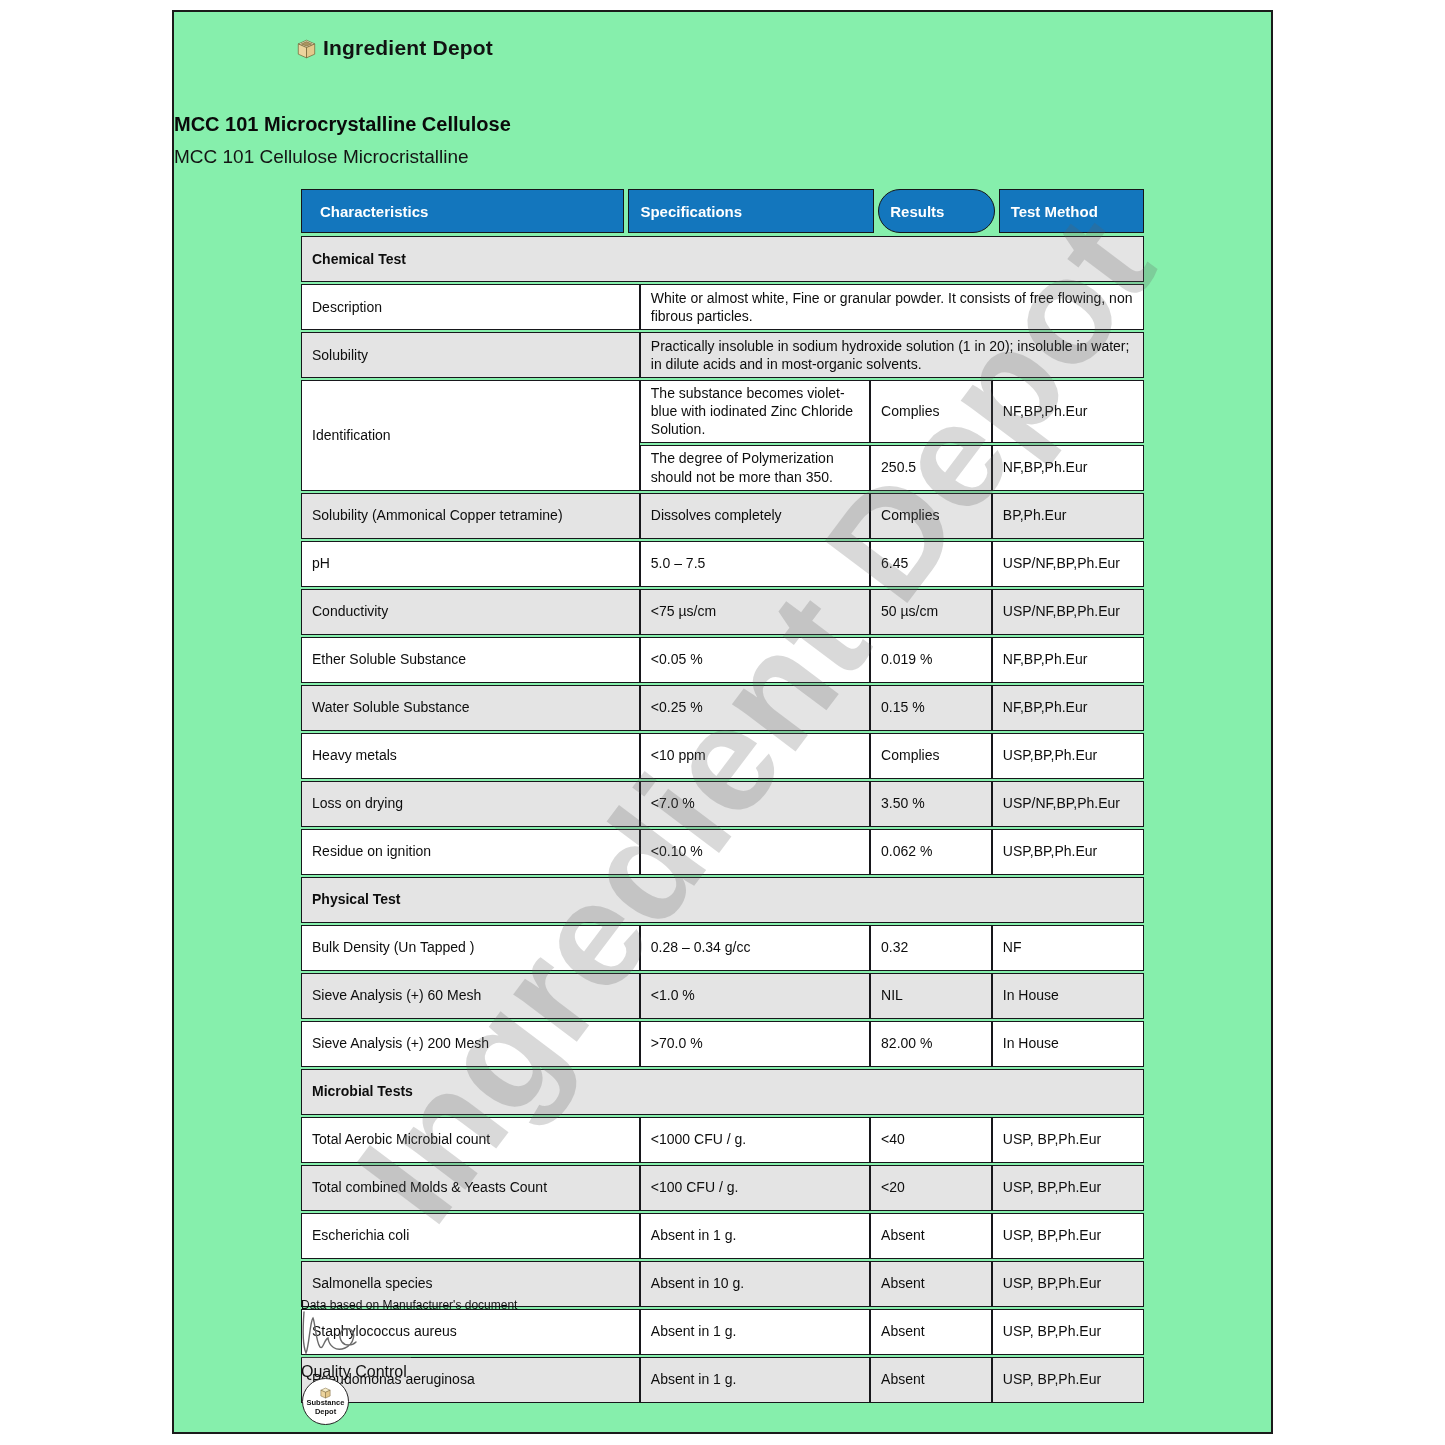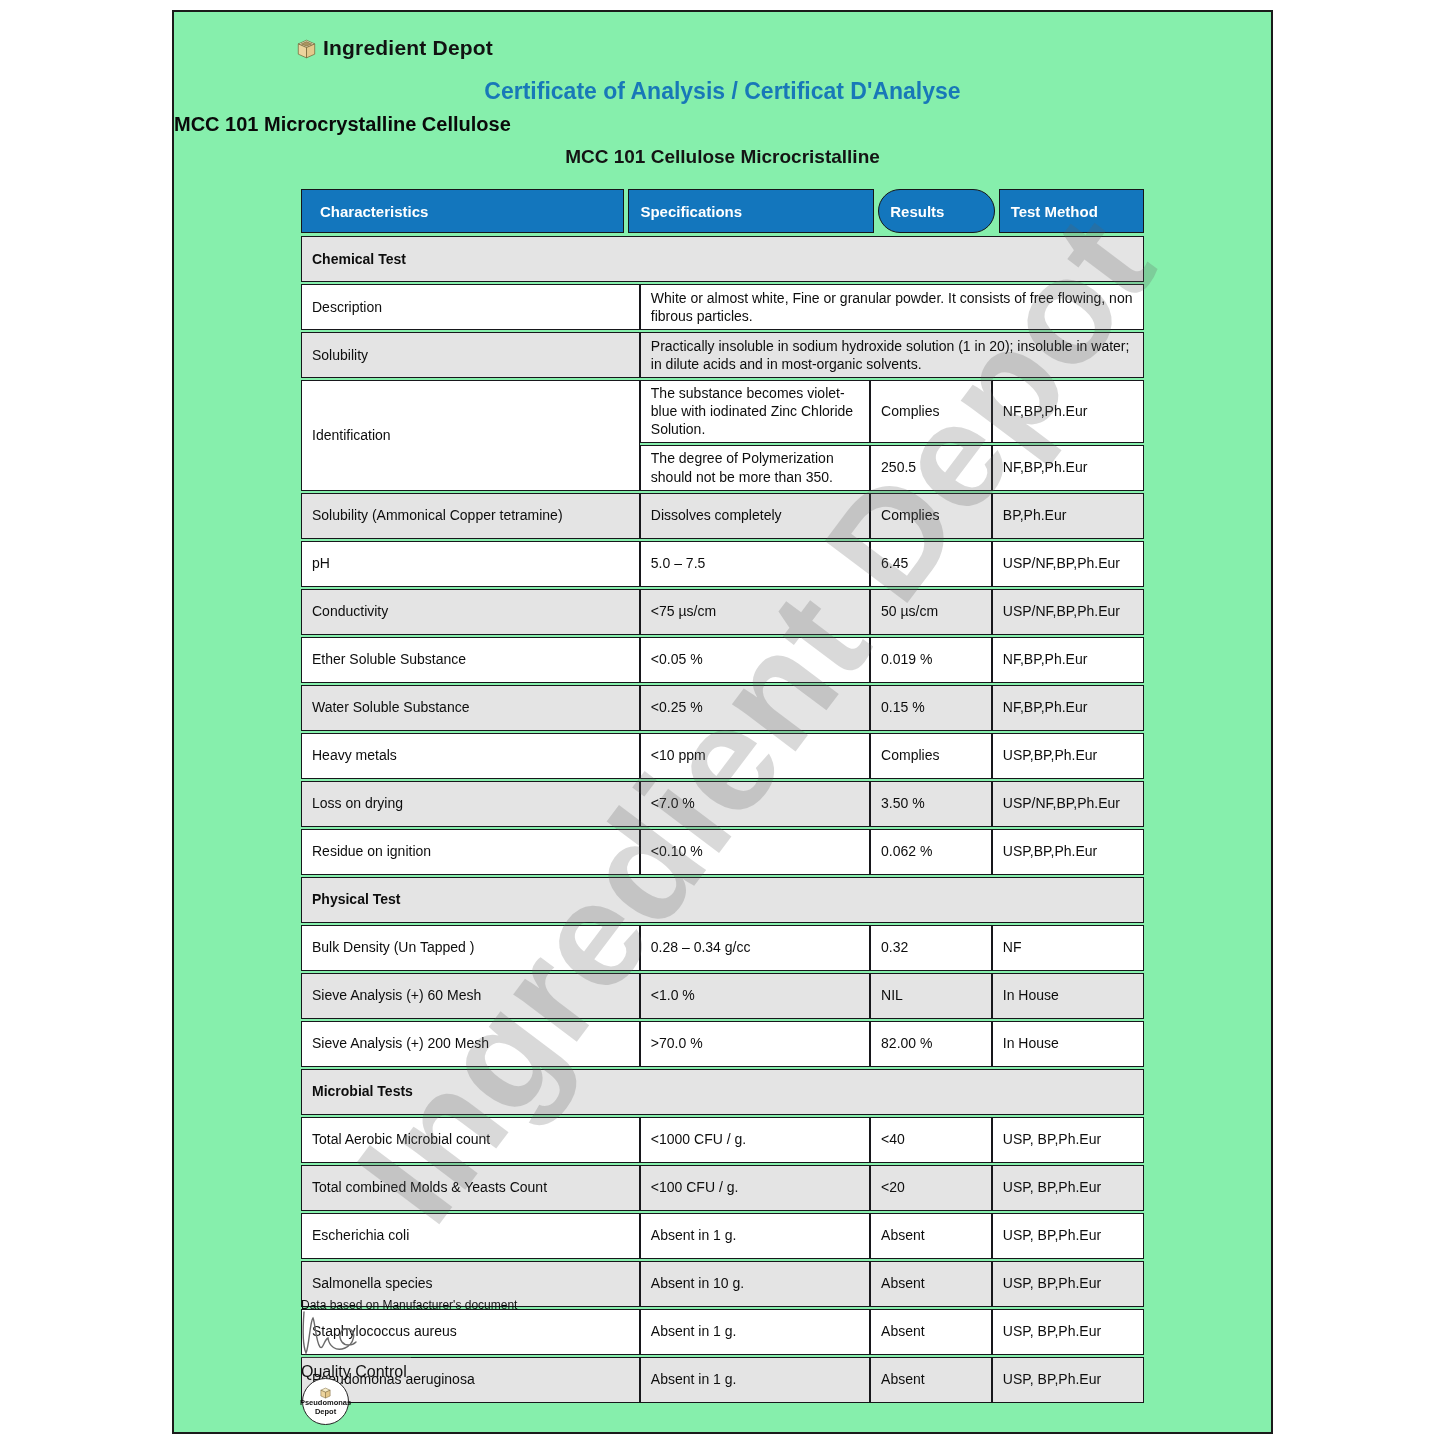--- a/index.html
+++ b/index.html
@@ -17,22 +17,22 @@
   }
   .doc-title {
     position:absolute; left:0; top:66px; width:100%; text-align:center;
     font-size:23px; font-weight:bold; color:#1878b8;
   }
   .doc-sub1 {
     position:absolute; left:0; top:101px; width:100%; text-align:left;
     font-size:20px; font-weight:bold; color:#0a0a0a;
   }
   .doc-sub2 {
-    position:absolute; left:0; top:134px; width:100%; text-align:center;
-    font-size:19px; font-weight:bold; color:#141414;
+    position:absolute; left:0; top:134px; width:100%; text-align:left;
+    font-size:19px; font-weight:normal; color:#141414;
   }
   .table-wrap { position:absolute; left:127px; top:177px; width:843px; z-index:1; }
   .thead { display:flex; gap:4px; margin-bottom:3px; }
   .th {
     background:#1376bd; color:#ffffff; font-weight:bold; font-size:15px;
     height:44px; display:flex; align-items:center; padding-left:11px;
     box-sizing:border-box; border:1px solid #16161a;
   }
   .th.c1 { width:334px;padding-left:18px; } .th.c2 { width:254px; } .th.c3 { width:120px;border-radius:22px; } .th.c4 { width:150px; }
   table.coa {
@@ -75,21 +75,20 @@
   <div class="logo">
     <svg width="23" height="24" viewBox="0 0 28 28">
       <polygon points="4,9 14,4.5 24,9 14,13.5" fill="#f6ecc8" stroke="#6e5a2e" stroke-width="0.8"></polygon>
       <polygon points="7.5,9 14,6.2 20.5,9 14,11.8" fill="#a9945f" stroke="#6e5a2e" stroke-width="0.6"></polygon>
       <polygon points="4,9 14,13.5 14,26 4,21.5" fill="#edd49e" stroke="#6e5a2e" stroke-width="0.8"></polygon>
       <polygon points="14,13.5 24,9 24,21.5 14,26" fill="#e5c88b" stroke="#6e5a2e" stroke-width="0.8"></polygon>
     </svg>
     <span>Ingredient Depot</span>
   </div>
 
-  <div class="doc-title">Certificate of Analysis / Certificat D'Analyse</div>
   <div class="doc-sub1">MCC 101 Microcrystalline Cellulose</div>
   <div class="doc-sub2">MCC 101 Cellulose Microcristalline</div>
 
   <div class="table-wrap">
     <div class="thead">
       <div class="th c1">Characteristics</div>
       <div class="th c2">Specifications</div>
       <div class="th c3">Results</div>
       <div class="th c4">Test Method</div>
     </div>
@@ -244,17 +243,17 @@
   </svg>
   <div class="sig-line"></div>
   <div class="sig-role">Quality Control</div>
 
   <div class="stamp">
     <svg width="13" height="13" viewBox="0 0 28 28">
       <polygon points="4,9 14,4.5 24,9 14,13.5" fill="#f6ecc8" stroke="#6e5a2e" stroke-width="1"></polygon>
       <polygon points="4,9 14,13.5 14,26 4,21.5" fill="#edd49e" stroke="#6e5a2e" stroke-width="1"></polygon>
       <polygon points="14,13.5 24,9 24,21.5 14,26" fill="#e5c88b" stroke="#6e5a2e" stroke-width="1"></polygon>
     </svg>
-    <div class="sline">Pseudomonas</div>
+    <div class="sline">Substance</div>
     <div class="sline">Depot</div>
   </div>
 
 </div>
 
 </body></html>

